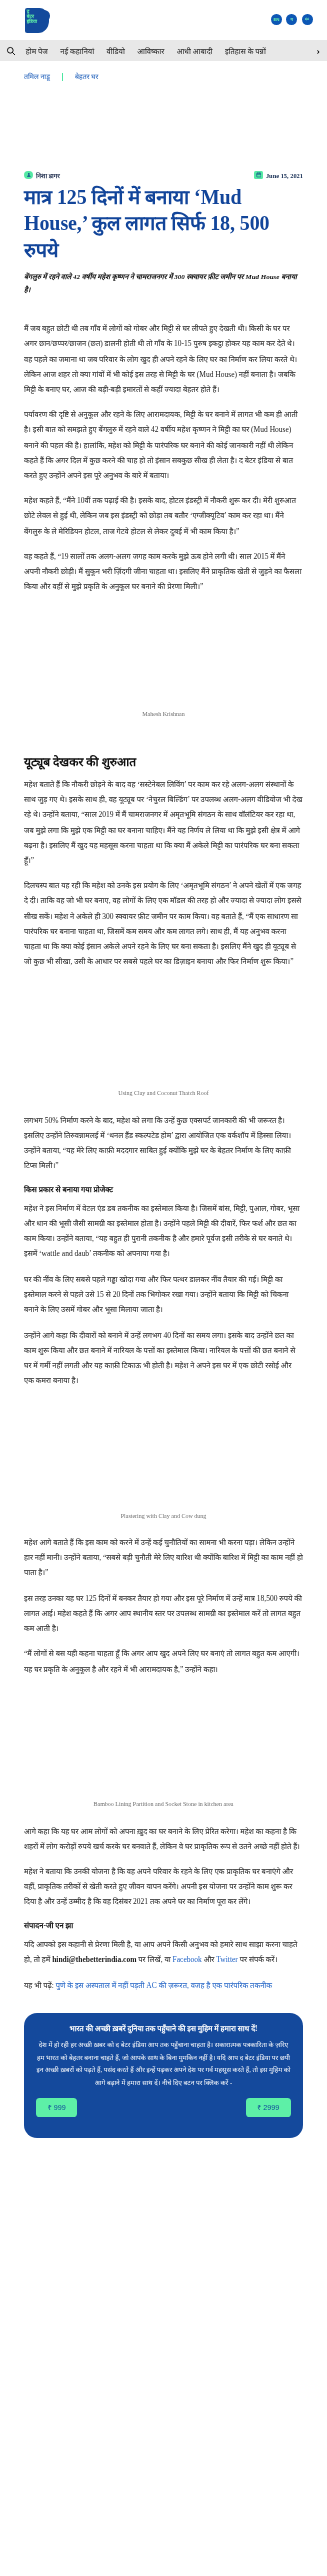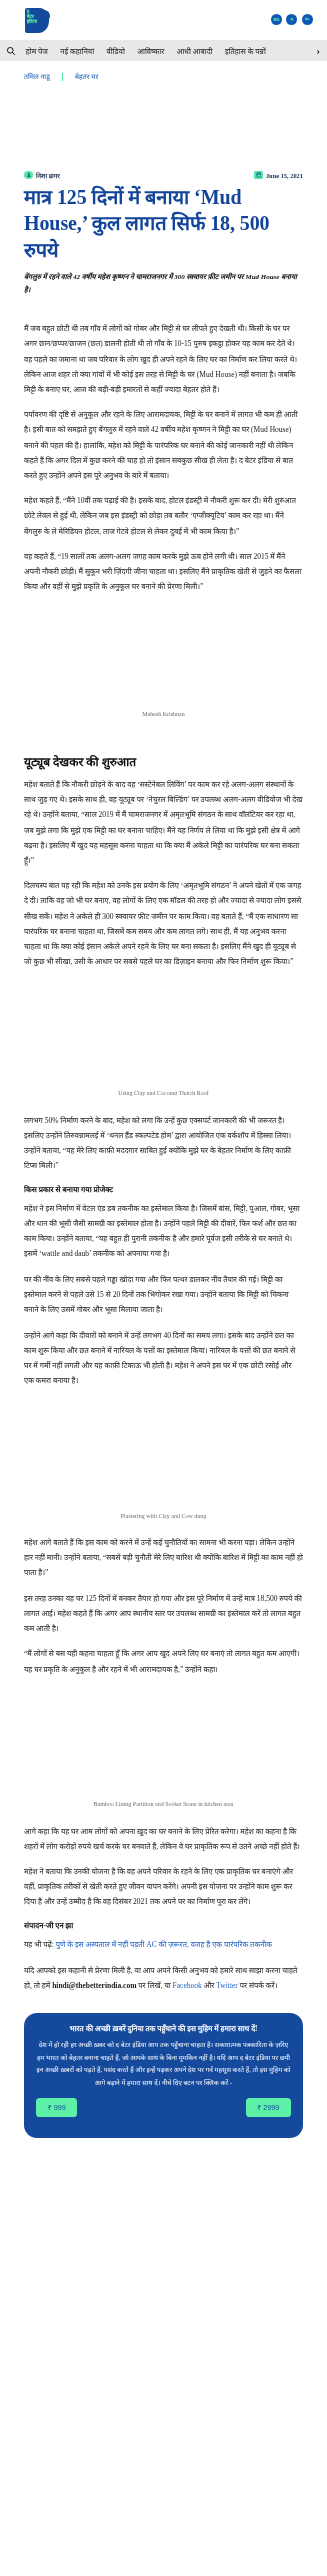--- a/index.html
+++ b/index.html
@@ -401,25 +401,25 @@
   </figure>
 
   <div class="spacer-md"></div>
 
   <p class="body">आगे कहा कि यह घर आम लोगों को अपना ख़ुद का घर बनाने के लिए प्रेरित करेगा। महेश का कहना है कि शहरों में लोग करोड़ों रुपये खर्च करके घर बनवाते हैं, लेकिन वे घर प्राकृतिक रूप से उतने अच्छे नहीं होते हैं।</p>
   <p class="body">महेश ने बताया कि उनकी योजना है कि वह अपने परिवार के रहने के लिए एक प्राकृतिक घर बनाएंगे और वहीं, प्राकृतिक तरीकों से खेती करते हुए जीवन यापन करेंगे। अपनी इस योजना पर उन्होंने काम शुरू कर दिया है और उन्हें उम्मीद है कि वह दिसंबर 2021 तक अपने घर का निर्माण पूरा कर लेंगे।</p>
 
   <h4 class="smallhead">संपादन-जी एन झा</h4>
 
   <p class="body">
+    <span>यदि आपको इस कहानी से प्रेरणा मिली है, या आप अपने किसी अनुभव को हमारे साथ साझा करना चाहते हो, तो हमें </span><strong>hindi@thebetterindia.com</strong><span> पर लिखें, या </span><a class="inline-link">Facebook</a><span> और </span><a class="inline-link">Twitter</a><span> पर संपर्क करें।</span>
+  </p>
+
+  <p class="body">
     <span>यह भी पढ़ें: </span><a class="inline-link">पुणे के इस अस्पताल में नहीं पड़ती AC की ज़रूरत, वजह है एक पारंपरिक तकनीक</a>
-  </p>
-
-  <p class="body">
-    <span>यदि आपको इस कहानी से प्रेरणा मिली है, या आप अपने किसी अनुभव को हमारे साथ साझा करना चाहते हो, तो हमें </span><strong>hindi@thebetterindia.com</strong><span> पर लिखें, या </span><a class="inline-link">Facebook</a><span> और </span><a class="inline-link">Twitter</a><span> पर संपर्क करें।</span>
   </p>
 
   <section class="donate-box">
     <div class="donate-title">भारत की अच्छी ख़बरें दुनिया तक पहुँचाने की इस मुहिम में हमारा साथ दें!</div>
     <p class="donate-body">देश में हो रही हर अच्छी ख़बर को द बेटर इंडिया आप तक पहुँचाना चाहता है। सकारात्मक पत्रकारिता के ज़रिए हम भारत को बेहतर बनाना चाहते हैं, जो आपके साथ के बिना मुमकिन नहीं है। यदि आप द बेटर इंडिया पर छपी इन अच्छी ख़बरों को पढ़ते हैं, पसंद करते हैं और इन्हें पढ़कर अपने देश पर गर्व महसूस करते हैं, तो इस मुहिम को आगे बढ़ाने में हमारा साथ दें। नीचे दिए बटन पर क्लिक करें -</p>
     <div class="donate-btns">
       <button class="donate-btn">₹  999</button>
       <button class="donate-btn">₹  2999</button>
     </div>
   </section>

